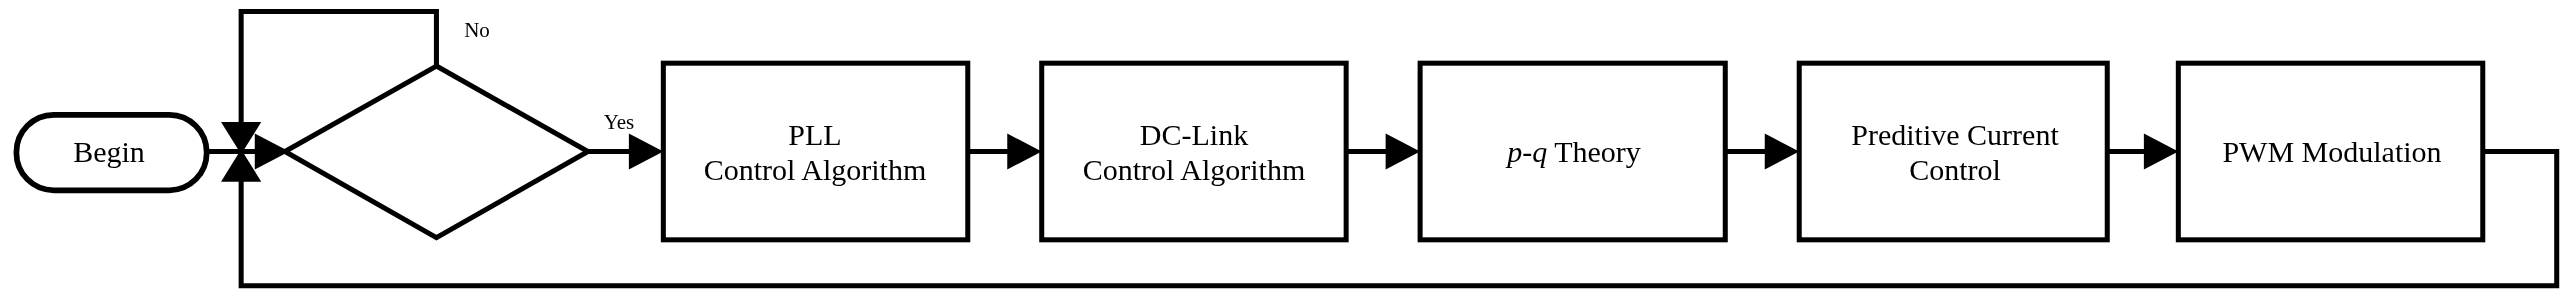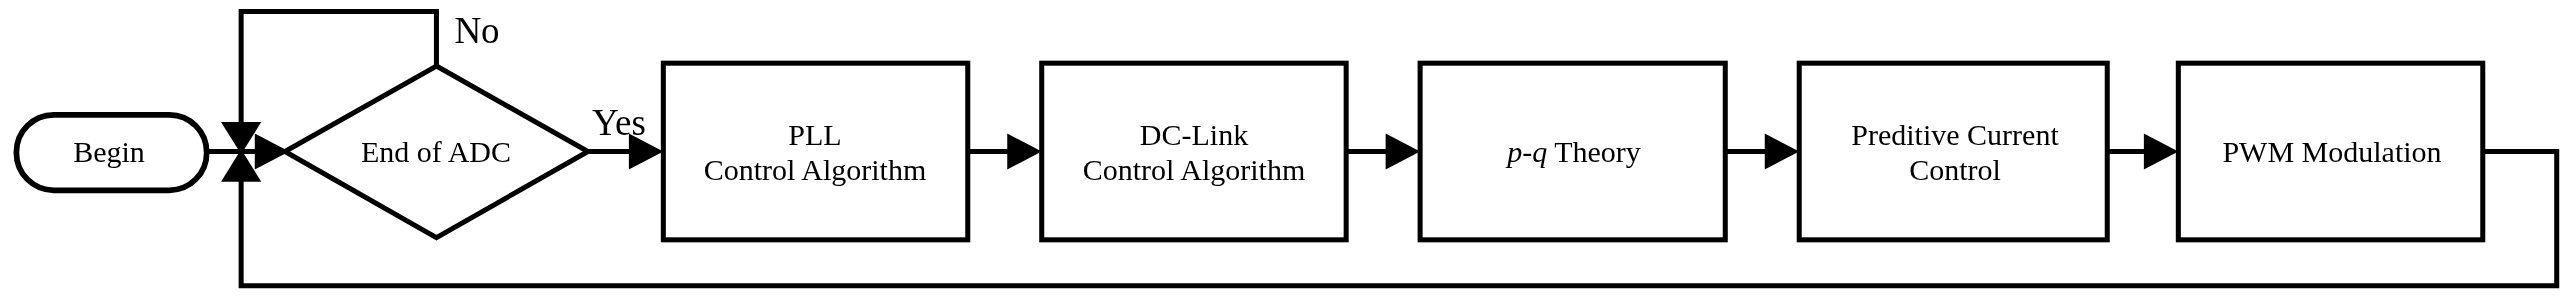--- a/index.html
+++ b/index.html
@@ -50,21 +50,21 @@
     font-size: 30px;
     line-height: 1.18;
     white-space: nowrap;
     transform: translate(-50%, -50%);
     pointer-events: none;
   }
   .edge-label {
     position: absolute;
     color: #000000;
     font-family: "Liberation Serif", "DejaVu Serif", serif;
-    font-size: 37px;
+    font-size: 21px;
     line-height: 1;
     white-space: nowrap;
     transform: translate(-50%, -50%);
   }
   .ital {
     font-style: italic;
   }
   .lbl-line { display: block; }
 </style>
 </head>
@@ -112,21 +112,20 @@
 
     <rect class="node-shape" x="3031" y="88" width="424" height="246"></rect>
 
   </svg>
 
   <div class="node-label" style="left:109px; top:152px;">
     <span class="lbl-line">Begin</span>
   </div>
 
   <div class="node-label" style="left:436px; top:152px;">
-    <span class="lbl-line">End of ADC</span>
   </div>
 
   <div class="node-label" style="left:815px; top:152px;">
     <span class="lbl-line">PLL</span>
     <span class="lbl-line">Control Algorithm</span>
   </div>
 
   <div class="node-label" style="left:1194px; top:152px;">
     <span class="lbl-line">DC-Link</span>
     <span class="lbl-line">Control Algorithm</span>

